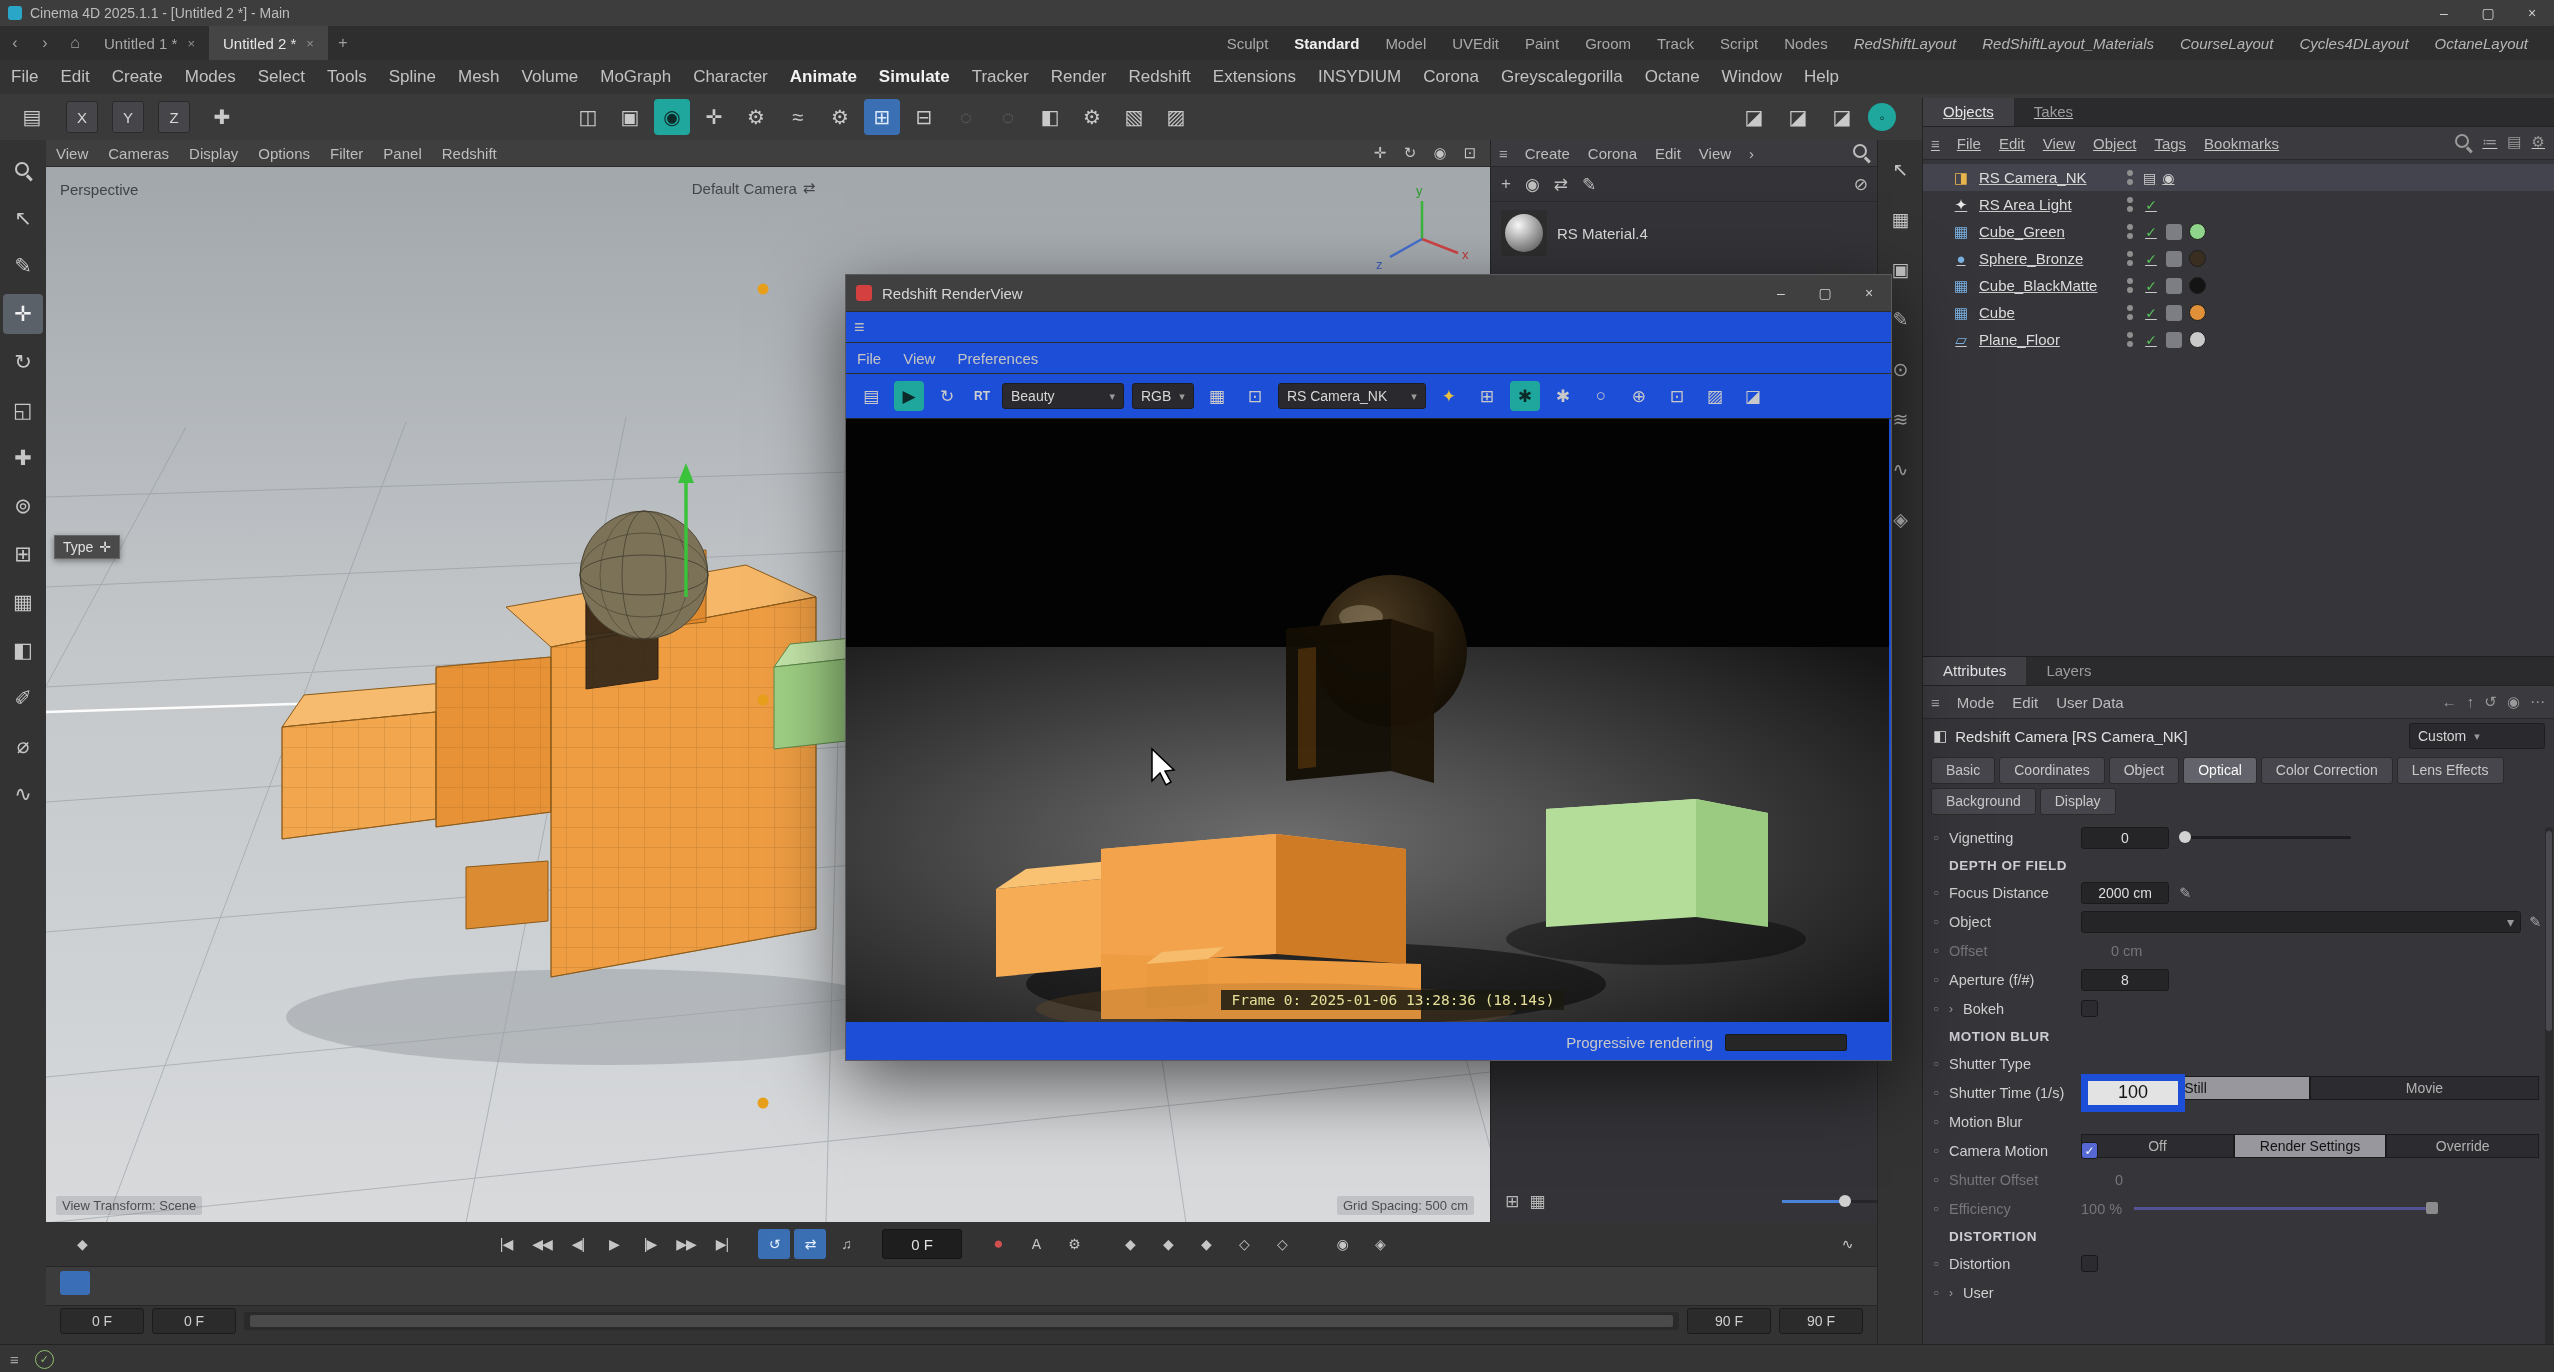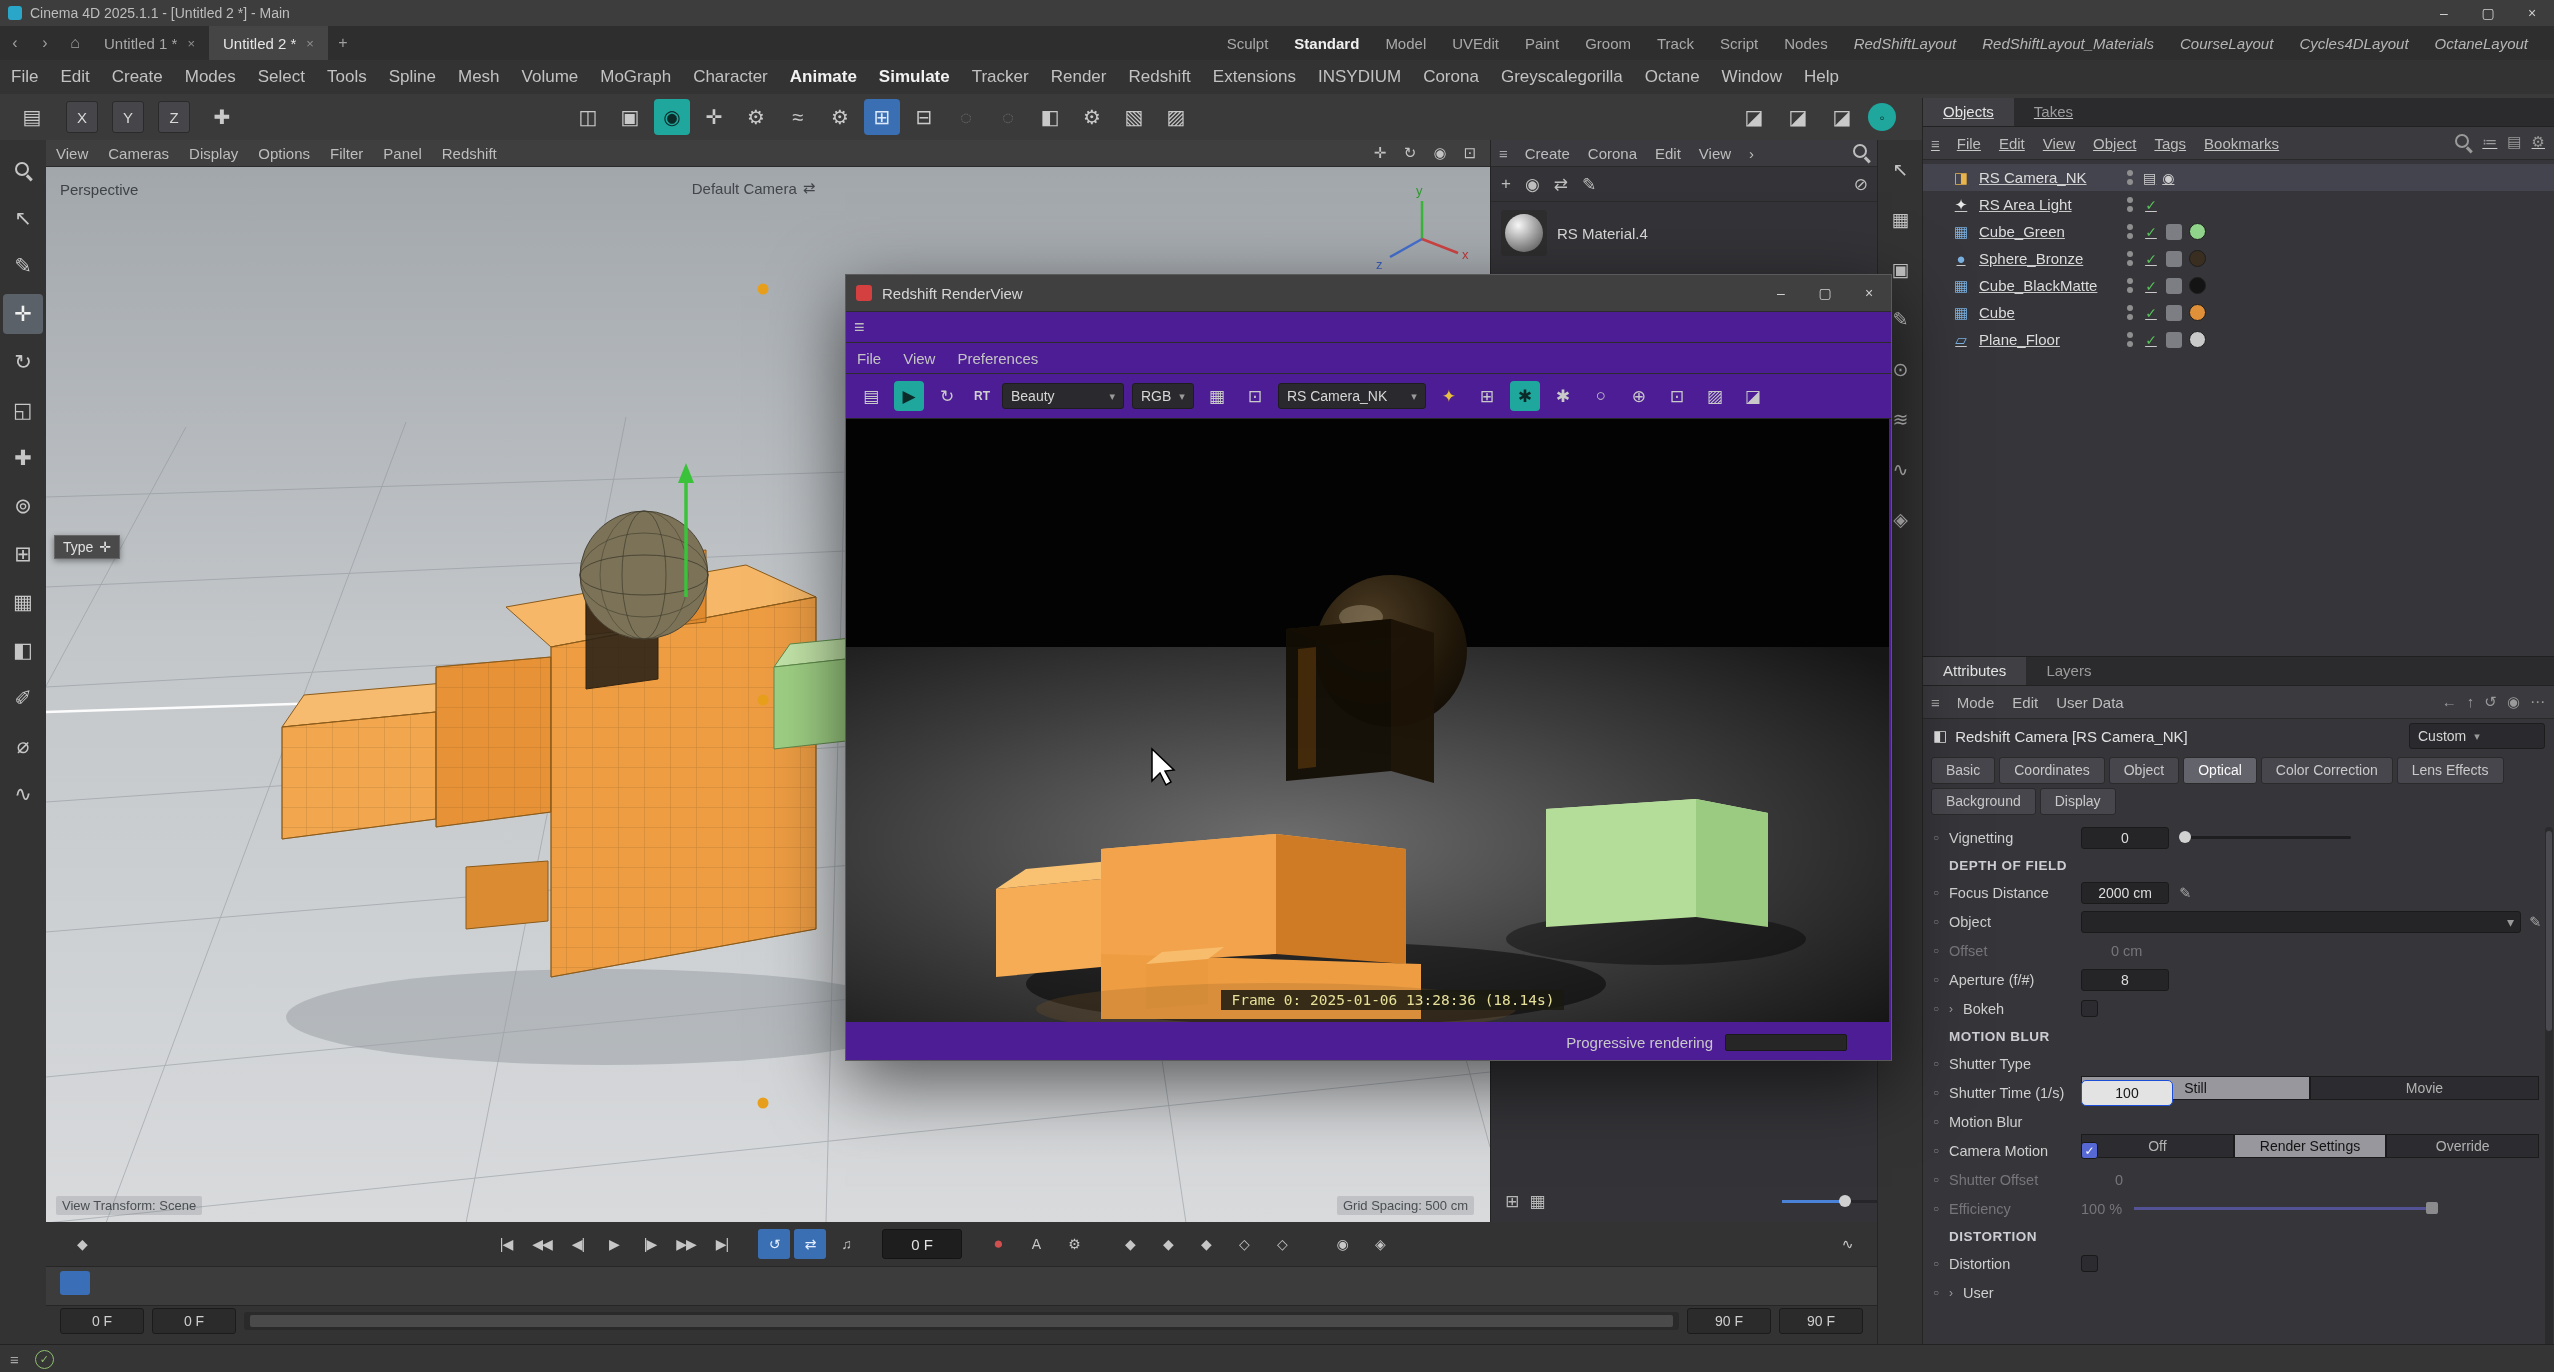--- a/index.html
+++ b/index.html
@@ -106,21 +106,21 @@
   .atabs{display:flex;gap:4px;padding:4px 8px 0 8px;flex-wrap:wrap;}
   .atab{padding:0 14px;height:25px;line-height:25px;background:#46464c;border:1px solid #2a2a2a;border-radius:3px;font-size:14px;color:#c9c9c9;}
   .atab.active{background:#63636c;color:#fafafa;}
   .arows{padding-top:8px;}
   .arow{display:flex;align-items:center;height:29px;font-size:14.5px;color:#cfcfcf;padding-left:10px;}
   .arow .dot{width:16px;color:#87878c;font-size:10px;}
   .albl{width:132px;white-space:nowrap;}
   .grayed .albl,.grayed .gval{color:#76767a;}
   .vbox{height:22px;min-width:88px;box-sizing:border-box;background:#252528;border:1px solid #1a1a1a;color:#dedede;display:flex;align-items:center;justify-content:center;font-size:14px;border-radius:3px;padding:0 6px;}
   .vbox.wide{width:440px;justify-content:flex-start;color:#9a9a9a;}
-  input.vboxi{height:22px;width:86px;background:#e3e3e3;color:#161616;border:1px solid #1d4ed8;border-radius:5px;font-size:14px;text-align:center;font-family:inherit;}
+  input.vboxi{height:22px;width:86px;background:#e3e3e3;color:#161616;border:7px solid #1d4ed8;border-radius:0;font-size:18px;text-align:center;font-family:inherit;}
   .seg{display:flex;width:458px;}
   .sbtn{flex:1;height:22px;line-height:22px;text-align:center;background:#2c2c30;color:#b2b2b2;border:1px solid #1b1b1b;font-size:14px;margin-top:48px;}
   .sbtn.active{background:#97979d;color:#131313;}
   .checkbox{width:17px;height:17px;box-sizing:border-box;border:1px solid #191919;background:#2c2c30;border-radius:3px;display:flex;align-items:center;justify-content:center;font-size:12px;color:transparent;}
   .checkbox.checked{background:#5568d4;color:#fff;}
   .hdr-row{height:26px;display:flex;align-items:center;padding-left:26px;color:#cdcdd4;font-weight:bold;font-size:13.5px;letter-spacing:.5px;}
   .slider{position:relative;height:3px;background:#1e1e21;width:170px;border-radius:2px;margin-left:12px;}
   .slider .knob{position:absolute;top:-5px;width:12px;height:12px;background:#d2d2d2;border-radius:50%;left:-2px;}
   .slider.dim{opacity:.55;width:300px;}
   .slider.dim .line{position:absolute;left:0;top:0;height:3px;width:100%;background:#6b6be0;}
@@ -141,21 +141,21 @@
   #rangerow{position:relative;height:30px;display:flex;align-items:center;gap:8px;padding:0 14px;}
   .fbox{width:82px;height:24px;background:#2b2b2b;border:1px solid #1b1b1b;border-radius:3px;color:#cfcfcf;display:flex;align-items:center;justify-content:center;font-size:14px;}
   #rangetrack{flex:1;height:18px;background:#2a2a2a;border-radius:3px;position:relative;}
   #rangetrack .thumb{position:absolute;left:6px;right:6px;top:3px;height:12px;background:#4a4a4a;border-radius:2px;}
 
   
   #statusbar{left:0;top:1344px;width:2554px;height:28px;background:#353535;border-top:1px solid #222;display:flex;align-items:center;gap:16px;padding-left:10px;font-size:15px;color:#a8a8a8;}
   .okcirc{width:17px;height:17px;border-radius:50%;border:1.5px solid #8fbf6f;color:#8fbf6f;display:flex;align-items:center;justify-content:center;font-size:11px;}
 
   
-  #rswindow{left:845px;top:274px;width:1045px;height:785px;background:#4c1d95;border:1px solid #5a5a5a;box-shadow:0 22px 70px rgba(0,0,0,.6);z-index:20;}
+  #rswindow{left:845px;top:274px;width:1045px;height:785px;background:#1d4ed8;border:1px solid #5a5a5a;box-shadow:0 22px 70px rgba(0,0,0,.6);z-index:20;}
   #rstitle{height:36px;background:#404040;display:flex;align-items:center;font-size:15px;color:#d6d6d6;border-bottom:1px solid #2c2c2c;}
   #rstitle .rsicon{width:16px;height:16px;border-radius:3px;background:#d43f3f;margin:0 10px;}
   #rstitle .wbtns{margin-left:auto;display:flex;}
   #rstitle .wbtn{width:44px;height:36px;display:flex;align-items:center;justify-content:center;color:#cfcfcf;font-size:14px;}
   #rshambrow{height:30px;display:flex;align-items:center;padding-left:8px;border-bottom:1px solid #2c2c2c;color:#bdbdbd;font-size:18px;}
   #rsmenu{height:30px;display:flex;align-items:center;font-size:15px;color:#c4c4c4;border-bottom:1px solid #2c2c2c;}
   #rsmenu .mi{padding:0 11px;}
   #rstoolbar{height:44px;display:flex;align-items:center;gap:8px;padding:0 10px;border-bottom:1px solid #262626;}
   .rtic{width:30px;height:30px;display:flex;align-items:center;justify-content:center;color:#c9c9c9;font-size:17px;border-radius:4px;}
   .rtic.teal{background:#1fa79e;color:#0b2a28;}

